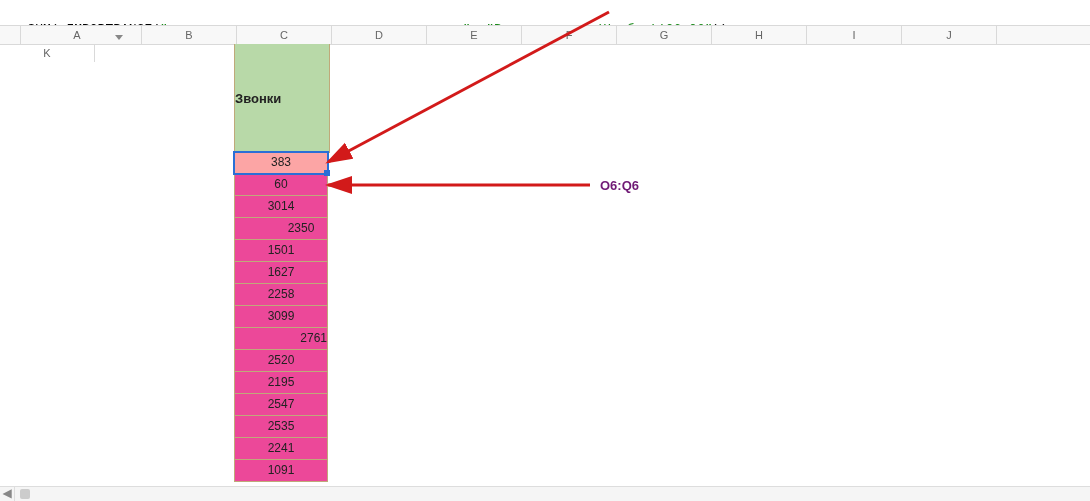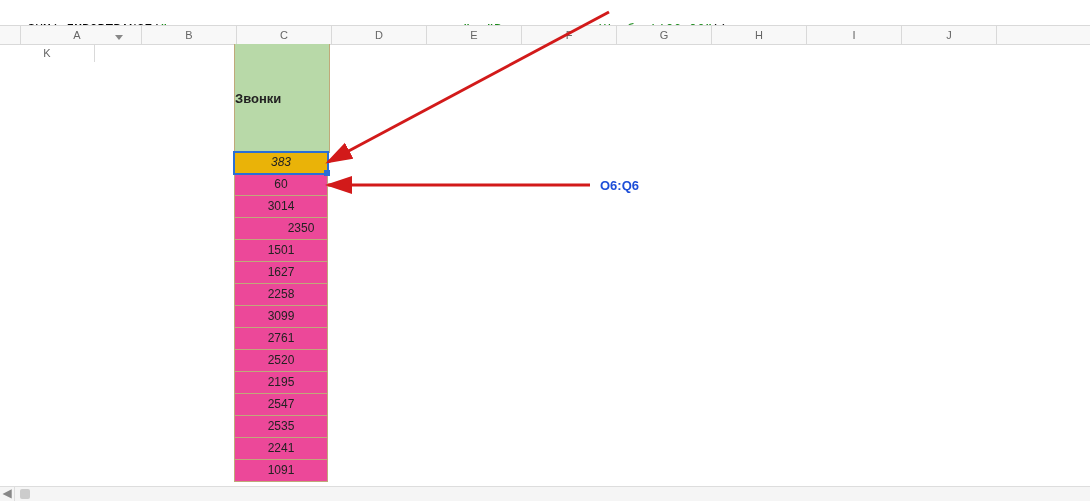--- a/index.html
+++ b/index.html
@@ -22,25 +22,25 @@
     border-right:4px solid transparent;border-top:5px solid #888;position:relative;
     left:34px;top:1px;}
 
   
   .c-hdr-cell{position:absolute;border:1px solid #bfa97a;border-top:none;
     background:#b8d9a8;text-align:center;font-weight:bold;font-size:13px;
     display:flex;align-items:center;}
   .c-data{position:absolute;}
   .c-row{height:21px;line-height:21px;text-align:center;border:1px solid #bfa97a;
     border-top:none;background:#ec4899;width:100%;box-sizing:border-box;}
-  .c-row.sel{outline:2px solid #2a6fd6;outline-offset:-1px;background:#eab308;font-style:italic;}
+  .c-row.sel{outline:2px solid #2a6fd6;outline-offset:-1px;background:#fca5a5;}
   .sel-handle{position:absolute;width:6px;height:6px;background:#2a6fd6;}
 
   
-  .anno-label{position:absolute;color:#1d4ed8;font-weight:bold;font-size:13px;}
+  .anno-label{position:absolute;color:#701a75;font-weight:bold;font-size:13px;}
   svg.anno{position:absolute;left:0;top:0;pointer-events:none;}
 
   
   .hscroll{position:absolute;left:0;bottom:0;right:0;height:14px;
     border-top:1px solid #ddd;background:#f5f5f5;}
   .hs-left{position:absolute;left:0;top:0;width:14px;height:14px;
     border-right:1px solid #ddd;text-align:center;line-height:13px;color:#888;}
   .hs-thumb{position:absolute;left:20px;top:2px;width:10px;height:10px;
     background:#ccc;border-radius:2px;}
 </style>
@@ -74,21 +74,21 @@
 <div class="c-data" id="cData" style="left: 234px; top: 152px; width: 94px;">
       <div class="c-row sel" style="height: 22px; line-height: 21px;">383</div>
       <div class="sel-handle" style="left: 90px; top: 18px;"></div>
       <div class="c-row" style="height: 22px; line-height: 21px;">60</div>
       <div class="c-row" style="height: 22px; line-height: 21px;">3014</div>
       <div class="c-row" style="height: 22px; line-height: 21px; padding-left: 40px;">2350</div>
       <div class="c-row" style="height: 22px; line-height: 21px;">1501</div>
       <div class="c-row" style="height: 22px; line-height: 21px;">1627</div>
       <div class="c-row" style="height: 22px; line-height: 21px;">2258</div>
       <div class="c-row" style="height: 22px; line-height: 21px;">3099</div>
-      <div class="c-row" style="height: 22px; line-height: 21px;">2761</div>
+      <div class="c-row" style="height: 22px; line-height: 21px; text-align: right;">2761</div>
       <div class="c-row" style="height: 22px; line-height: 21px;">2520</div>
       <div class="c-row" style="height: 22px; line-height: 21px;">2195</div>
       <div class="c-row" style="height: 22px; line-height: 21px;">2547</div>
       <div class="c-row" style="height: 22px; line-height: 21px;">2535</div>
       <div class="c-row" style="height: 22px; line-height: 21px;">2241</div>
       <div class="c-row" style="height: 22px; line-height: 21px;">1091</div>
     </div>
 
 <svg class="anno" width="1090" height="501">
   <defs>

